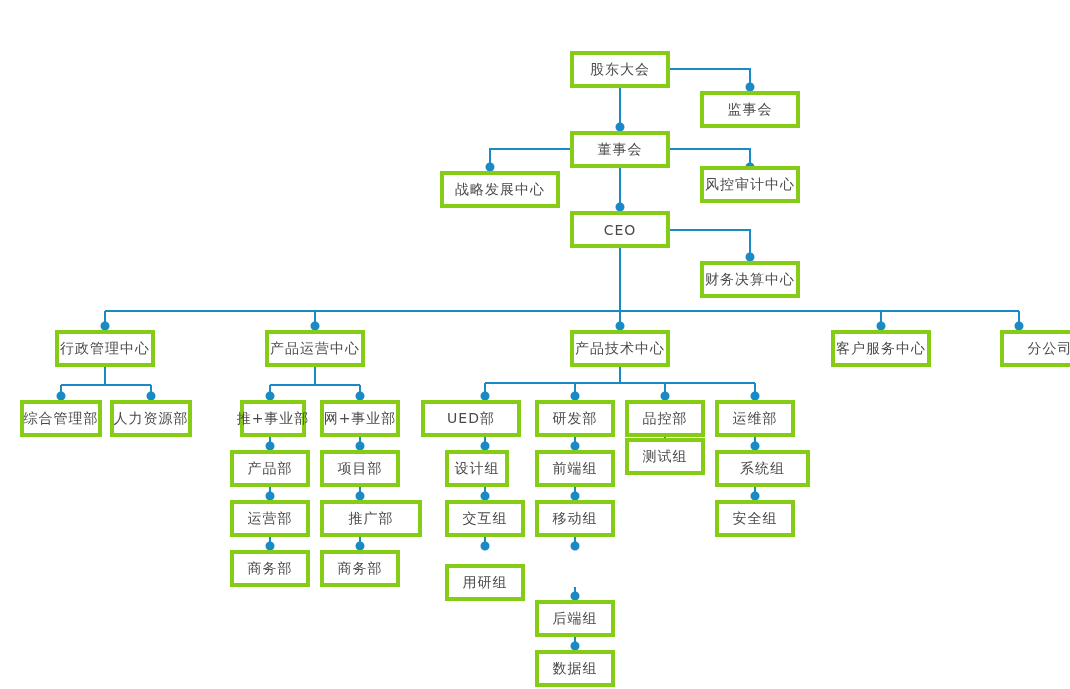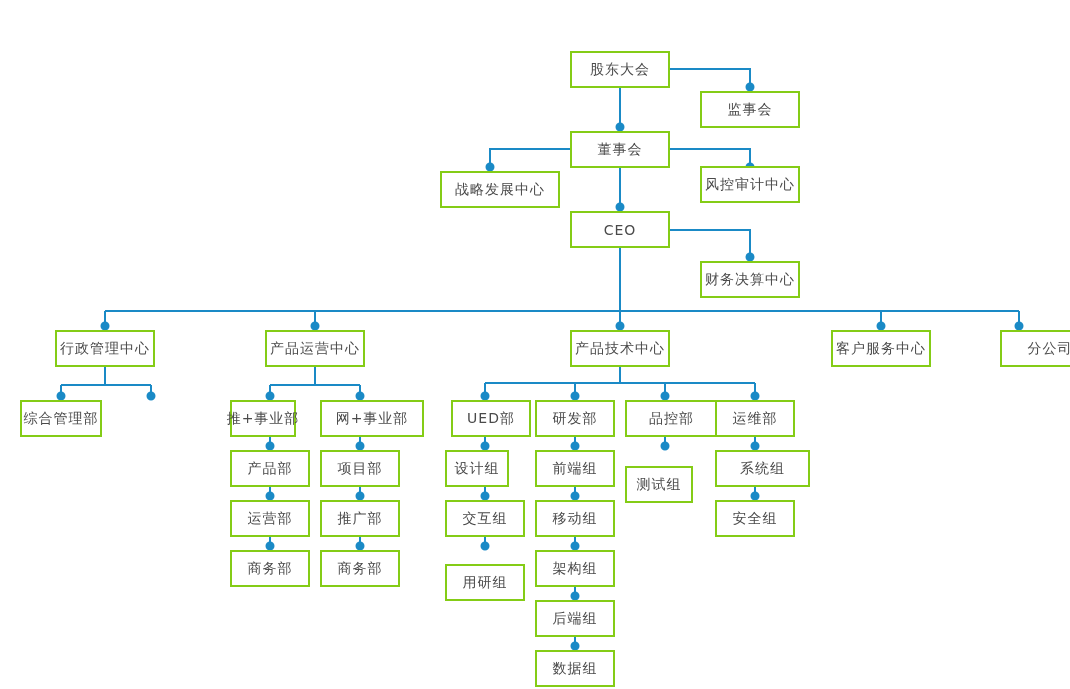--- a/index.html
+++ b/index.html
@@ -3,21 +3,21 @@
 <meta charset="utf-8">
 <style>
   html,body{margin:0;padding:0;background:#ffffff;}
   .canvas{
     position:relative;width:1070px;height:689px;background:#ffffff;overflow:hidden;
     font-family:"DejaVu Sans","Liberation Sans",sans-serif;
   }
   .wires{position:absolute;left:0;top:0;width:1070px;height:689px;}
   .node{
     position:absolute;height:37px;box-sizing:border-box;
-    background:#ffffff;border:2px solid #84cc16;
+    background:#ffffff;border:4px solid #84cc16;
     display:flex;align-items:center;justify-content:center;
     font-size:14px;color:#4a4a4a;letter-spacing:1px;white-space:nowrap;
   }
 </style>
 </head>
 <body>
 
 <div class="canvas">
 
   <svg class="wires" width="1070" height="689" viewBox="0 0 1070 689" xmlns="http://www.w3.org/2000/svg">
@@ -55,44 +55,44 @@
   <div class="node" style="left:570px;top:51px;width:100px">股东大会</div>
   <div class="node" style="left:700px;top:91px;width:100px">监事会</div>
   <div class="node" style="left:570px;top:131px;width:100px">董事会</div>
   <div class="node" style="left:440px;top:171px;width:120px">战略发展中心</div>
   <div class="node" style="left:700px;top:166px;width:100px">风控审计中心</div>
   <div class="node" style="left:570px;top:211px;width:100px">CEO</div>
   <div class="node" style="left:55px;top:330px;width:100px">行政管理中心</div>
 
   <div class="node" style="left:700px;top:261px;width:100px">财务决算中心</div>
   <div class="node" style="left:20px;top:400px;width:82px">综合管理部</div>
+  <div class="node" style="left:110px;top:400px;width:82px">人力资源部</div>
 
   <div class="node" style="left:265px;top:330px;width:100px">产品运营中心</div>
-  <div class="node" style="left:230px;top:400px;width:66px">推+事业部</div>
+  <div class="node" style="left:240px;top:400px;width:66px">推+事业部</div>
   <div class="node" style="left:230px;top:450px;width:80px">产品部</div>
   <div class="node" style="left:230px;top:500px;width:80px">运营部</div>
   <div class="node" style="left:230px;top:550px;width:80px">商务部</div>
-  <div class="node" style="left:320px;top:400px;width:104px">网+事业部</div>
+  <div class="node" style="left:320px;top:400px;width:80px">网+事业部</div>
   <div class="node" style="left:320px;top:450px;width:80px">项目部</div>
-  <div class="node" style="left:320px;top:500px;width:80px">推广部</div>
+  <div class="node" style="left:320px;top:500px;width:102px">推广部</div>
   <div class="node" style="left:320px;top:550px;width:80px">商务部</div>
 
   <div class="node" style="left:570px;top:330px;width:100px">产品技术中心</div>
-  <div class="node" style="left:451px;top:400px;width:80px">UED部</div>
+  <div class="node" style="left:421px;top:400px;width:100px">UED部</div>
   <div class="node" style="left:445px;top:450px;width:64px">设计组</div>
   <div class="node" style="left:445px;top:500px;width:80px">交互组</div>
   <div class="node" style="left:445px;top:564px;width:80px">用研组</div>
   <div class="node" style="left:535px;top:400px;width:80px">研发部</div>
   <div class="node" style="left:535px;top:450px;width:80px">前端组</div>
   <div class="node" style="left:535px;top:500px;width:80px">移动组</div>
-  <div class="node" style="left:535px;top:550px;width:80px">架构组</div>
   <div class="node" style="left:535px;top:600px;width:80px">后端组</div>
   <div class="node" style="left:535px;top:650px;width:80px">数据组</div>
-  <div class="node" style="left:625px;top:400px;width:93px">品控部</div>
-  <div class="node" style="left:625px;top:466px;width:68px">测试组</div>
+  <div class="node" style="left:625px;top:400px;width:80px">品控部</div>
+  <div class="node" style="left:625px;top:438px;width:80px">测试组</div>
   <div class="node" style="left:715px;top:400px;width:80px">运维部</div>
   <div class="node" style="left:715px;top:450px;width:95px">系统组</div>
   <div class="node" style="left:715px;top:500px;width:80px">安全组</div>
 
   <div class="node" style="left:831px;top:330px;width:100px">客户服务中心</div>
   <div class="node" style="left:1000px;top:330px;width:100px">分公司</div>
 
 </div>
 
 </body></html>

